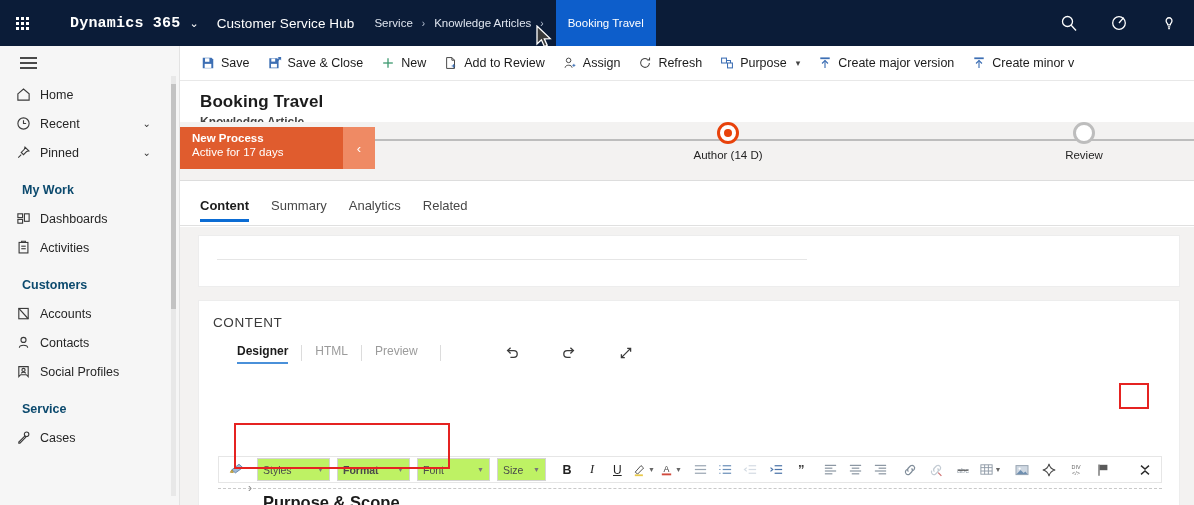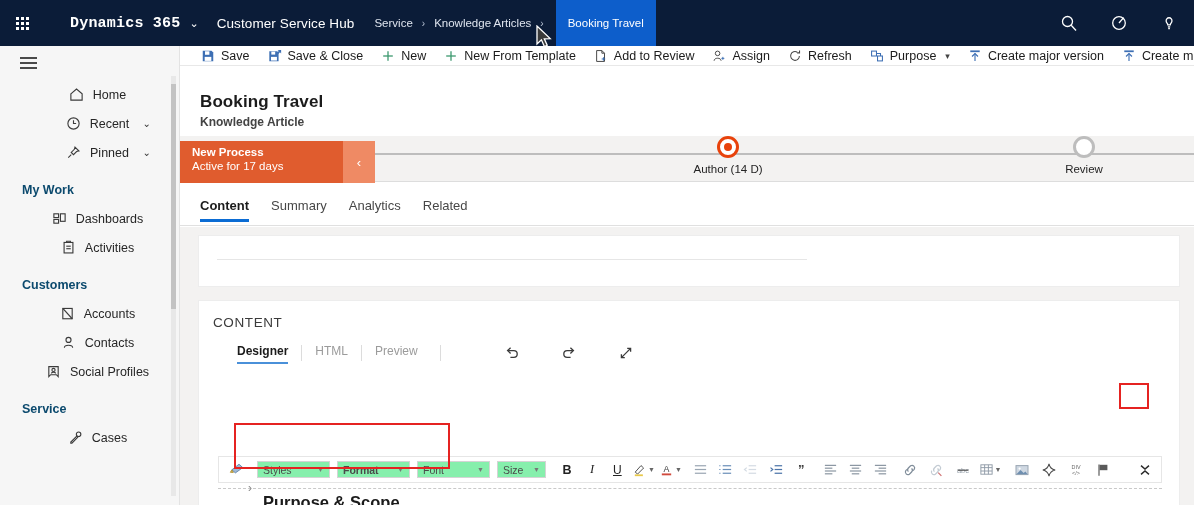--- a/index.html
+++ b/index.html
@@ -70,21 +70,21 @@
   .hamburger {
     width: 180px; height: 34px; display: flex; align-items: center;
     padding-left: 20px; cursor: pointer;
   }
   .hamburger span {
     display: block; width: 17px; height: 1.6px; background: #4a4a4a;
     box-shadow: 0 5px 0 #4a4a4a, 0 -5px 0 #4a4a4a;
   }
   .nav-item {
     height: 29px; display: flex; align-items: center;
-    padding-left: 16px; cursor: pointer; position: relative; justify-content: center;
+    padding-left: 16px; cursor: pointer; position: relative;
   }
   .nav-ico {
     width: 24px; display: flex; align-items: center; justify-content: flex-start;
     color: #3b3b3b;
   }
   .nav-ico svg { stroke: #3b3b3b; fill: none; stroke-width: 1.2; }
   .nav-label { font-size: 12.5px; color: #262626; }
   .nav-chev {
     position: absolute; right: 28px; color: #333; font-size: 10px;
   }
@@ -101,21 +101,21 @@
     background: #c3c3c3;
   }
   .sb-arrow {
     position: absolute; right: 1px; top: 30px;
     width: 9px; height: 9px; color: #8a8a8a; font-size: 8px;
     display: flex; align-items: center; justify-content: center;
   }
 
   
   .cmdbar {
-    position: absolute; top: 46px; left: 180px; width: 1014px; height: 20px;
+    position: absolute; top: 46px; left: 180px; width: 1014px; height: 35px;
     background: #ffffff; border-bottom: 1px solid #e8e8e8;
     display: flex; align-items: center; overflow: hidden;
     padding-left: 12px; white-space: nowrap;
   }
   .cmd {
     display: flex; align-items: center; height: 35px;
     padding: 0 9px; font-size: 12.5px; color: #1b1b1b; cursor: pointer;
   }
   .cmd .ci { margin-right: 6px; display: flex; align-items: center; }
   .cmd .caret { margin-left: 9px; font-size: 9px; color: #444; }
@@ -123,21 +123,21 @@
   
   .formhdr {
     position: absolute; top: 82px; left: 180px; width: 1014px; height: 57px;
     background: #ffffff; padding: 10px 0 0 20px;
   }
   .rec-title { font-size: 17px; font-weight: bold; color: #1b1b1b; letter-spacing: .1px; }
   .rec-sub { font-size: 12px; color: #444; margin-top: 3px; font-weight: bold; }
 
   
   .bpf {
-    position: absolute; top: 136px; left: 180px; width: 1014px; height: 46px;
+    position: absolute; top: 122px; left: 180px; width: 1014px; height: 59px;
     background: #f3f2f1; border-bottom: 1px solid #dddddd;
   }
   .bpf-stage {
     position: absolute; left: 0; top: 5px; width: 163px; height: 42px;
     background: #e05c2e; color: #fff; padding: 5px 0 0 12px; cursor: pointer;
   }
   .bpf-stage .t1 { font-size: 11.5px; font-weight: bold; }
   .bpf-stage .t2 { font-size: 11.5px; margin-top: 2px; }
   .bpf-collapse {
     position: absolute; left: 163px; top: 5px; width: 32px; height: 42px;
@@ -226,21 +226,21 @@
   .rtb {
     position: absolute; left: 19px; top: 155px; width: 944px; height: 27px;
     border: 1px solid #e6e6e6; background: #ffffff;
     display: flex; align-items: center; padding-left: 8px;
   }
   .rtb-btn {
     height: 22px; min-width: 20px; display: flex; align-items: center;
     justify-content: center; cursor: pointer; margin-right: 3px;
   }
   .rtb-sel {
-    height: 17px; border: 1px solid #d4d4d4; background: #86efac;
+    height: 23px; border: 1px solid #d4d4d4; background: #bef264;
     display: flex; align-items: center; justify-content: space-between;
     font-size: 10.5px; color: #4a4a4a; padding: 0 5px; margin-right: 7px;
     cursor: pointer;
   }
   .rtb-sel .ar { font-size: 7px; color: #777; margin-left: 8px; }
   .rtb-b { font-size: 12.5px; font-weight: bold; color: #222; }
   .rtb-i { font-size: 12.5px; font-style: italic; color: #222; font-family: "Liberation Serif", serif; }
   .rtb-u { font-size: 12px; color: #222; text-decoration: underline; }
   .rtb-q { font-size: 13px; color: #3a3a3a; font-weight: bold; }
   .rtb-drop { font-size: 7px; color: #666; margin-left: 1px; }
@@ -454,29 +454,20 @@
       <span class="ci">
         <svg width="14" height="14" viewBox="0 0 16 16" stroke="#3d9970" stroke-width="1.5">
             <line x1="8" y1="2.5" x2="8" y2="13.5"></line>
             <line x1="2.5" y1="8" x2="13.5" y2="8"></line>
           </svg>
       </span>
       <span>New</span>
     </div>
     <div class="cmd">
       <span class="ci">
-        <svg width="14" height="14" viewBox="0 0 16 16" stroke="#3d9970" stroke-width="1.5">
-            <line x1="8" y1="2.5" x2="8" y2="13.5"></line>
-            <line x1="2.5" y1="8" x2="13.5" y2="8"></line>
-          </svg>
-      </span>
-      <span>New From Template</span>
-    </div>
-    <div class="cmd">
-      <span class="ci">
         <svg width="14" height="14" viewBox="0 0 16 16" fill="none" stroke="#444" stroke-width="1.1">
             <path d="M3 1.8h6l3 3v9.4H3z"></path>
             <path d="M9 1.8v3h3"></path>
             <line x1="10.8" y1="9.4" x2="10.8" y2="13.4" stroke="#3d6fb4"></line>
             <line x1="8.8" y1="11.4" x2="12.8" y2="11.4" stroke="#3d6fb4"></line>
           </svg>
       </span>
       <span>Add to Review</span>
     </div>
     <div class="cmd">

